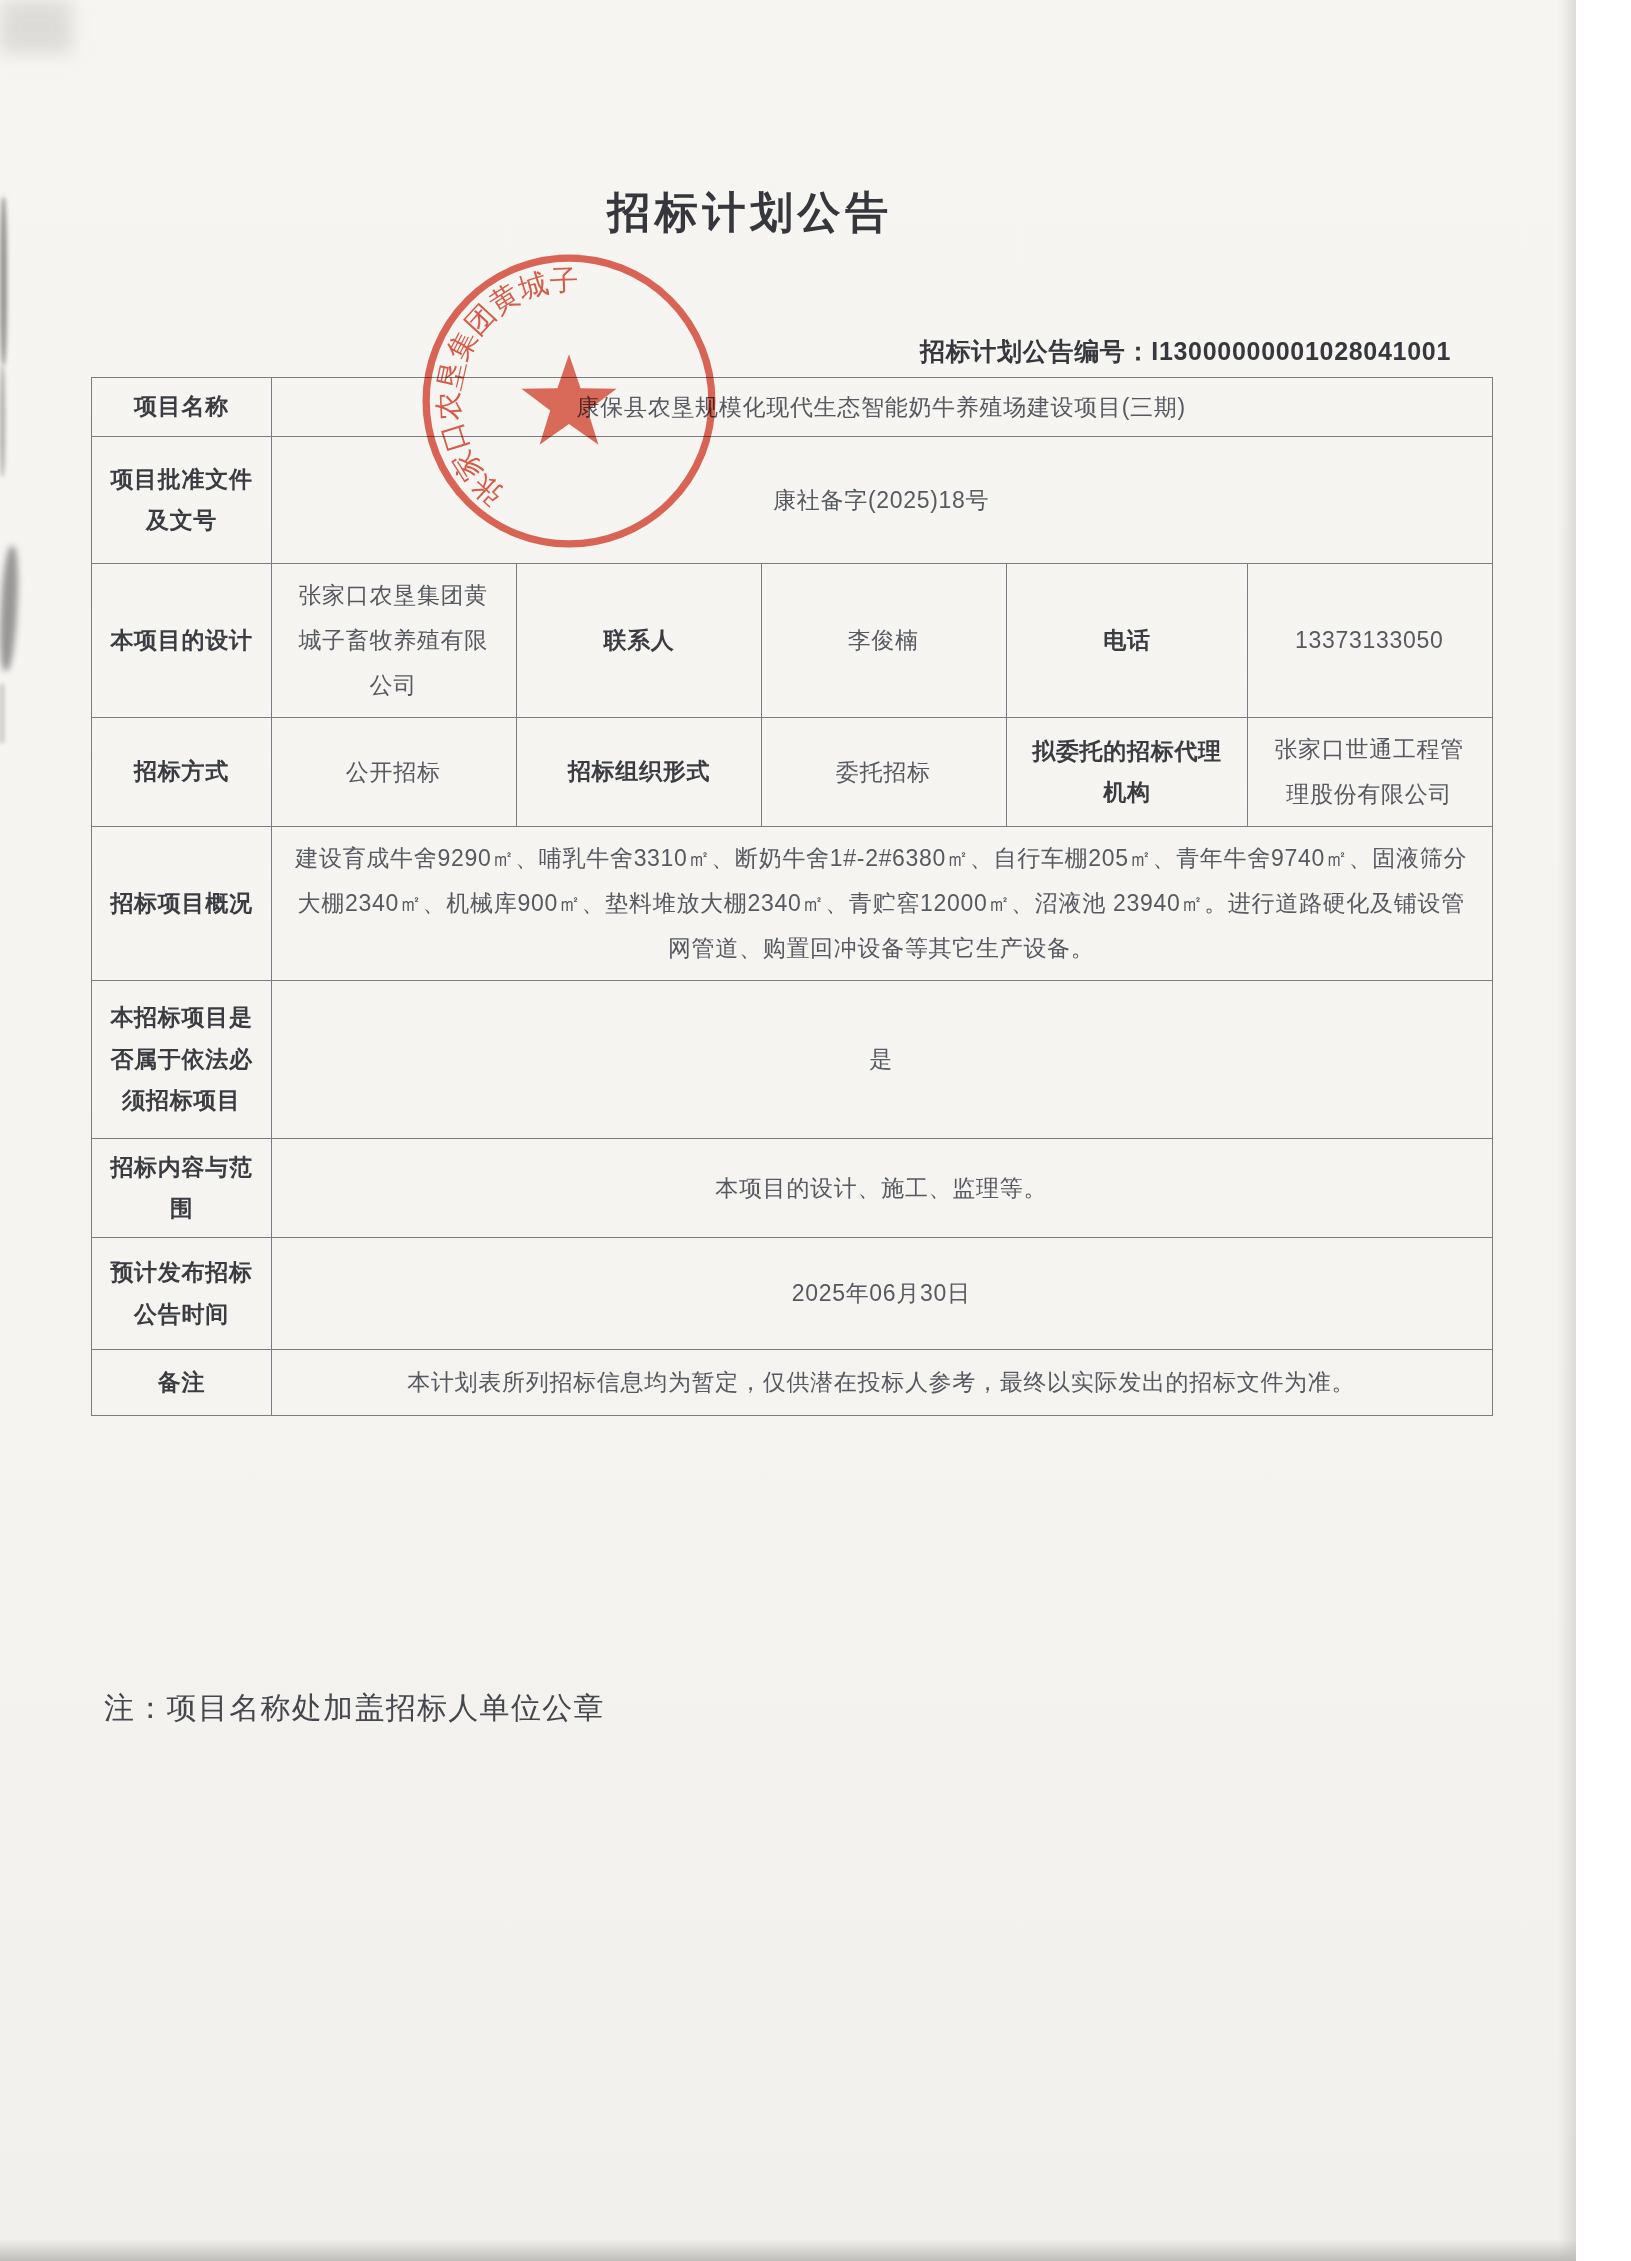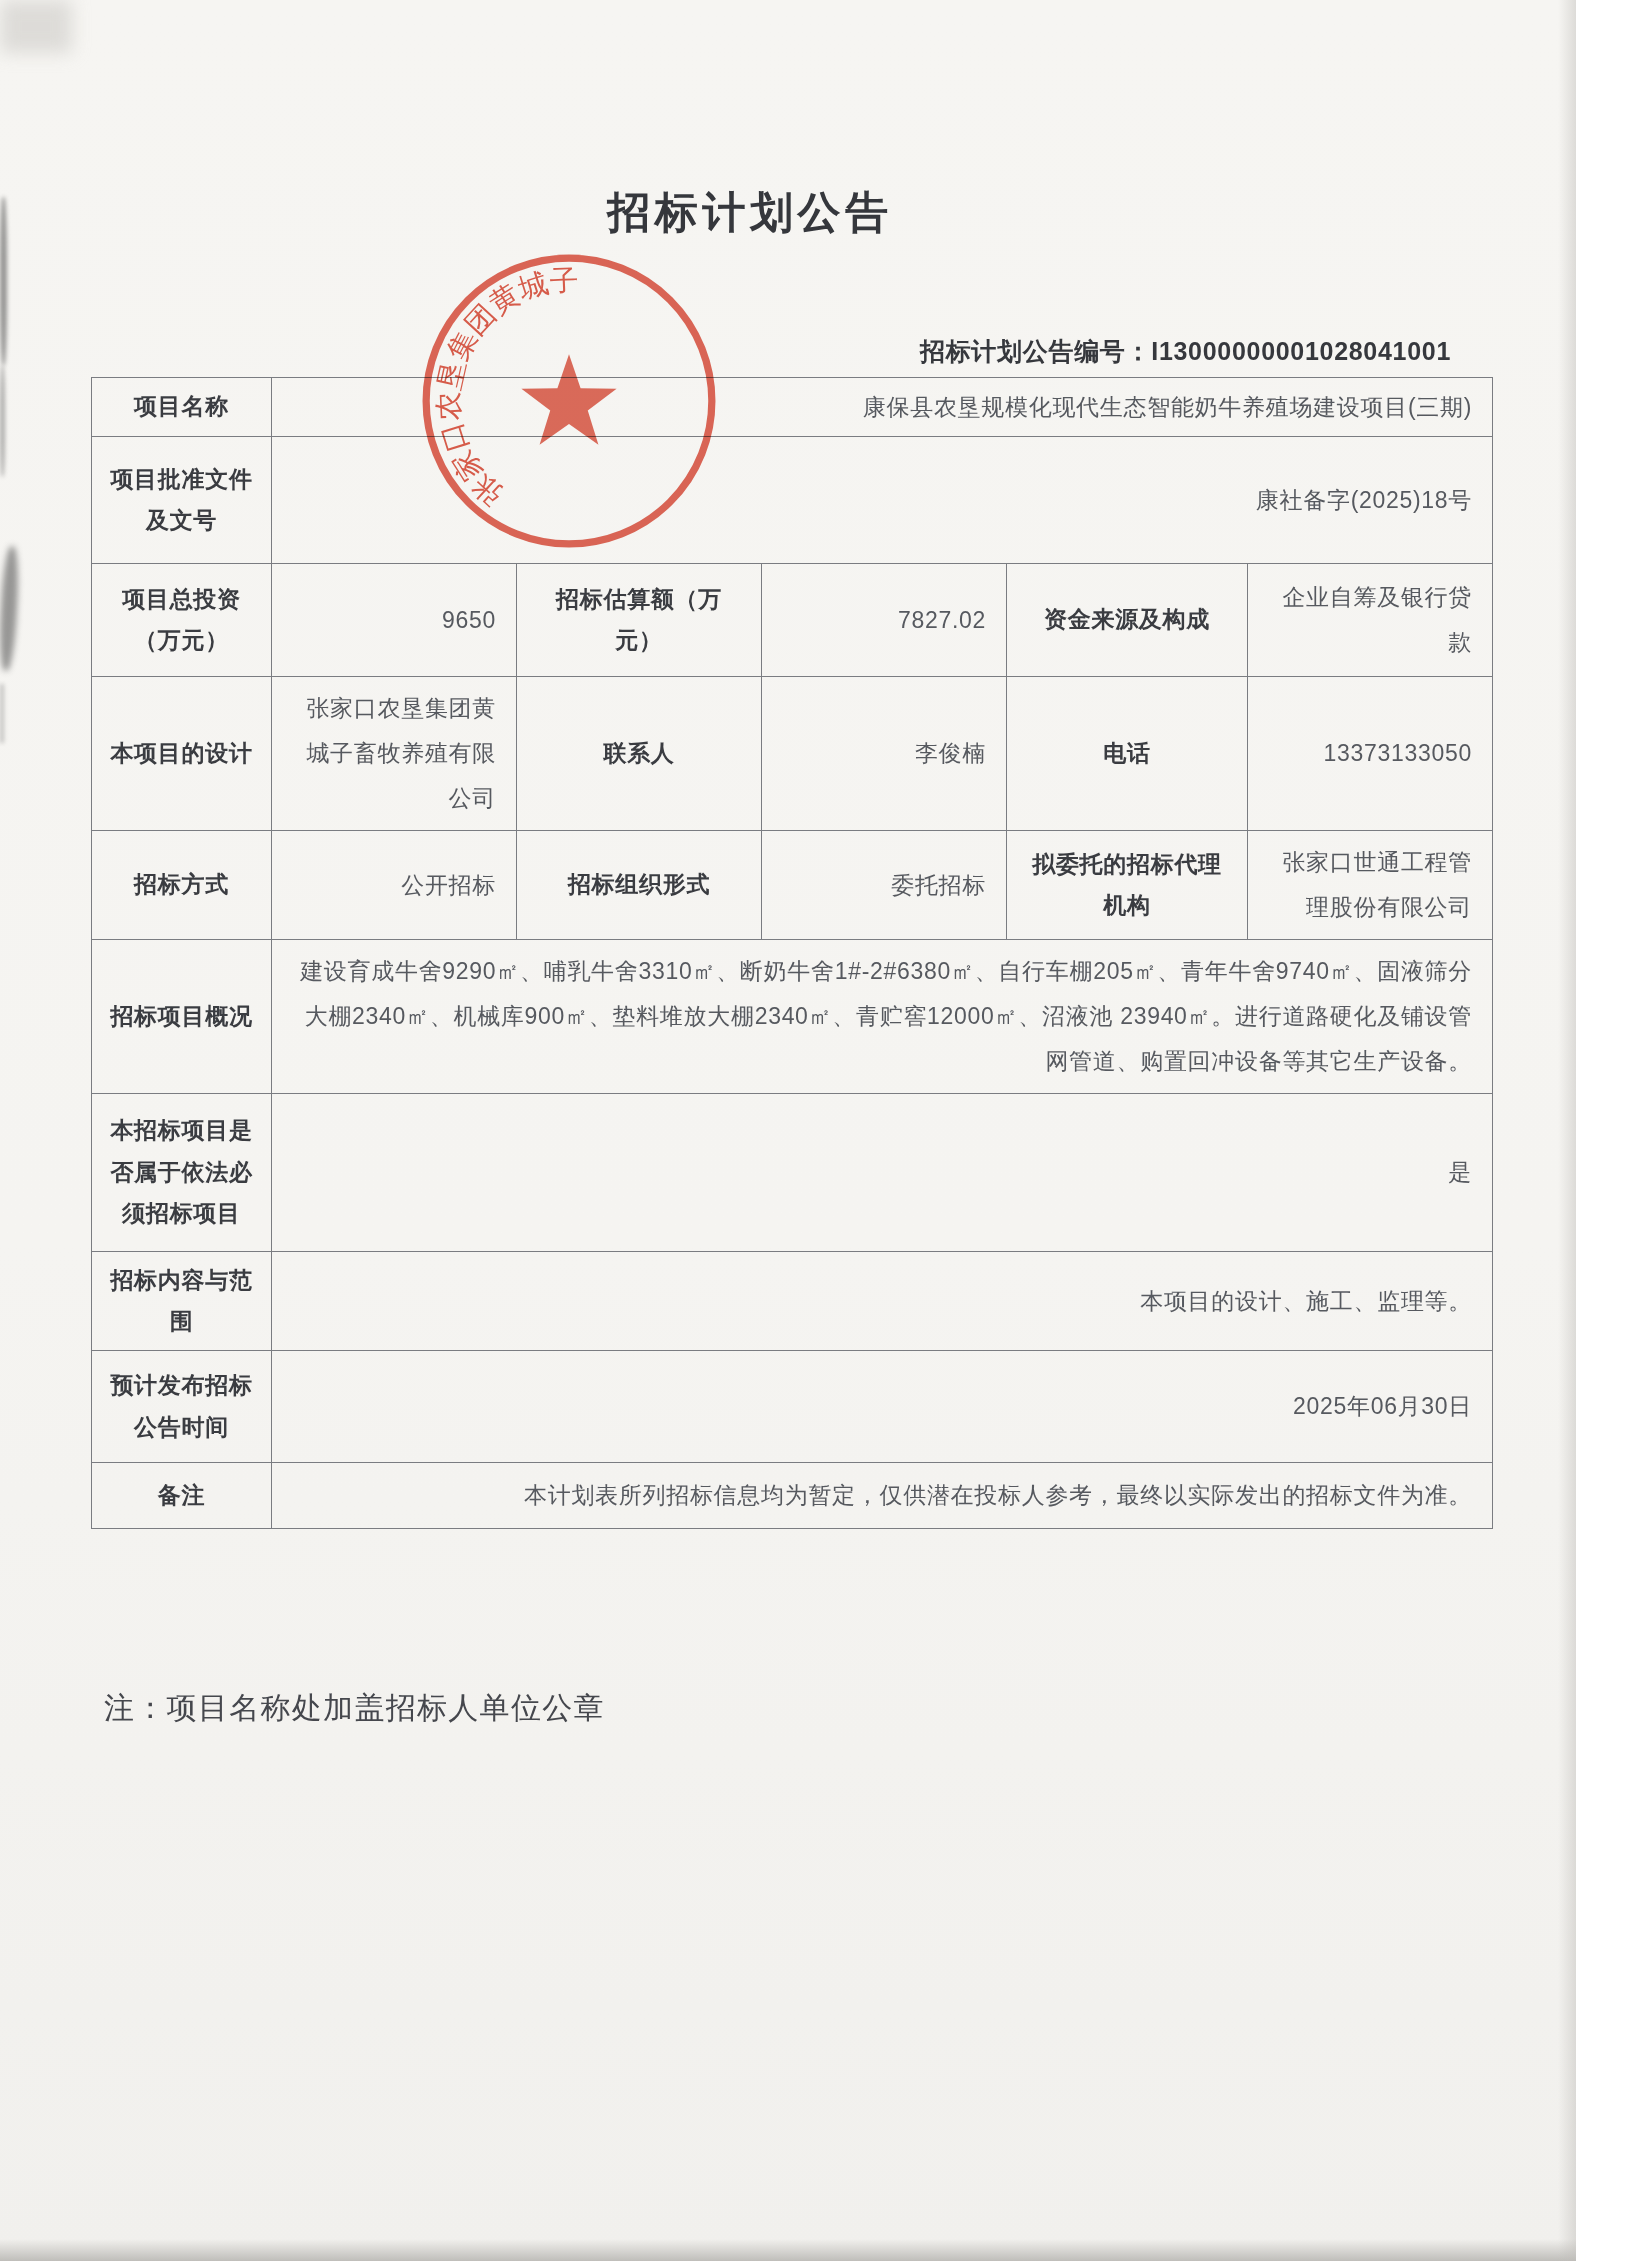--- a/index.html
+++ b/index.html
@@ -27,21 +27,21 @@
   table.doc td{
     border:1.3px solid #7a7c81;vertical-align:middle;
     font-size:23px;letter-spacing:0.7px;background:transparent;
   }
   td.lbl{
     text-align:center;font-weight:700;color:#3a3c41;
     line-height:1.8;white-space:pre-line;padding:5.3px 4px;
   }
   td.val{
     font-weight:400;color:#56595f;line-height:1.95;
-    white-space:pre-line;padding:6.6px 20px 6.6px 18.4px;text-align:right;
+    white-space:pre-line;padding:6.6px 20px 6.6px 18.4px;text-align:center;
   }
   .stamp{
     position:absolute;left:411px;top:243px;width:316px;height:316px;
     mix-blend-mode:multiply;opacity:.93;
   }
   .note{
     position:absolute;left:104px;top:1688px;
     font-size:30px;color:#45474d;letter-spacing:1.3px;
   }
   
@@ -82,31 +82,20 @@
     </colgroup>
     <tbody>
         <tr style="height:54px">
       <td class="lbl">项目名称</td>
       <td class="val" colspan="5">康保县农垦规模化现代生态智能奶牛养殖场建设项目(三期)</td>
     </tr>
     <tr style="height:127px">
       <td class="lbl">项目批准文件
 及文号</td>
       <td class="val" colspan="5">康社备字(2025)18号</td>
-    </tr>
-    <tr style="height:113px">
-      <td class="lbl">项目总投资
-（万元）</td>
-      <td class="val">9650</td>
-      <td class="lbl">招标估算额（万
-元）</td>
-      <td class="val">7827.02</td>
-      <td class="lbl">资金来源及构成</td>
-      <td class="val">企业自筹及银行贷
-款</td>
     </tr>
     <tr style="height:154px">
       <td class="lbl">本项目的设计</td>
       <td class="val">张家口农垦集团黄
 城子畜牧养殖有限
 公司</td>
       <td class="lbl">联系人</td>
       <td class="val">李俊楠</td>
       <td class="lbl">电话</td>
       <td class="val">13373133050</td>

